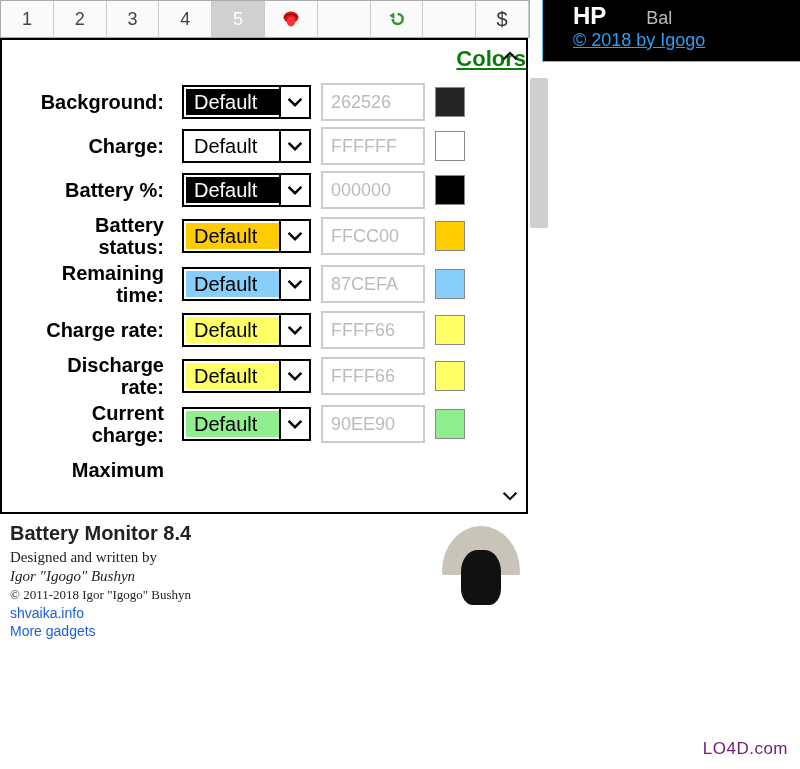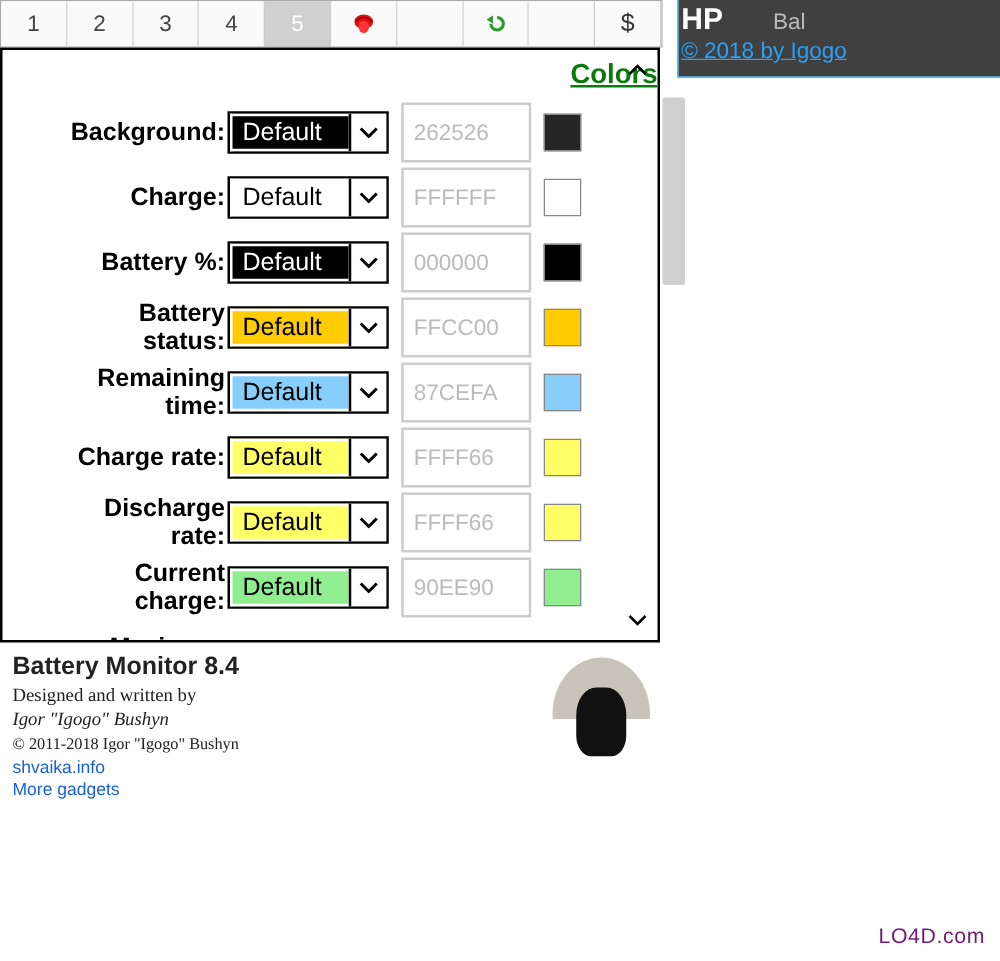--- a/index.html
+++ b/index.html
@@ -59,21 +59,21 @@
     align-items: center;
     padding: 2px 10px 2px 0;
     min-height: 44px;
   }
   .row-label {
     width: 180px;
     text-align: right;
     font-size: 20px;
     font-weight: bold;
     color: #000;
-    padding-right: 2px;
+    padding-right: 18px;
     line-height: 1.1;
   }
   .dropdown {
     border: 2px solid #000;
     height: 34px;
     width: 129px;
     display: flex;
     align-items: stretch;
     margin-right: 10px;
   }
@@ -90,21 +90,21 @@
     width: 30px;
     background: #fff;
     display: flex;
     align-items: center;
     justify-content: center;
     border-left: 2px solid #000;
   }
   .dd-caret svg { width: 16px; height: 10px; }
   .hexinput {
     border: 2px solid #ccc;
-    height: 48px;
+    height: 38px;
     width: 104px;
     padding: 0 8px;
     font-size: 18px;
     color: #bbb;
     display: flex;
     align-items: center;
     margin-right: 10px;
     background: #fff;
   }
   .swatch {
@@ -158,26 +158,26 @@
     border-radius: 40% 40% 30% 30%;
     position: relative;
     top: 6px;
   }
   .popup {
     position: absolute;
     top: 0;
     right: 0;
     width: 258px;
     height: 62px;
-    background: #404040;
+    background: #000000;
     border: 1px solid #5bbff5;
     border-top: none;
     border-right: none;
     color: #fff;
-    padding: 2px 14px 4px 2px;
+    padding: 2px 14px 4px 30px;
     font-family: Arial, sans-serif;
   }
   .popup-row1 { display: flex; align-items: baseline; gap: 40px; }
   .popup-hp { font-size: 24px; font-weight: bold; color: #fff; }
   .popup-bal { font-size: 18px; color: #bbb; }
   .popup-link { color: #2a9ff4; text-decoration: underline; font-size: 18px; }
   .watermark {
     position: absolute;
     bottom: 10px;
     right: 12px;

